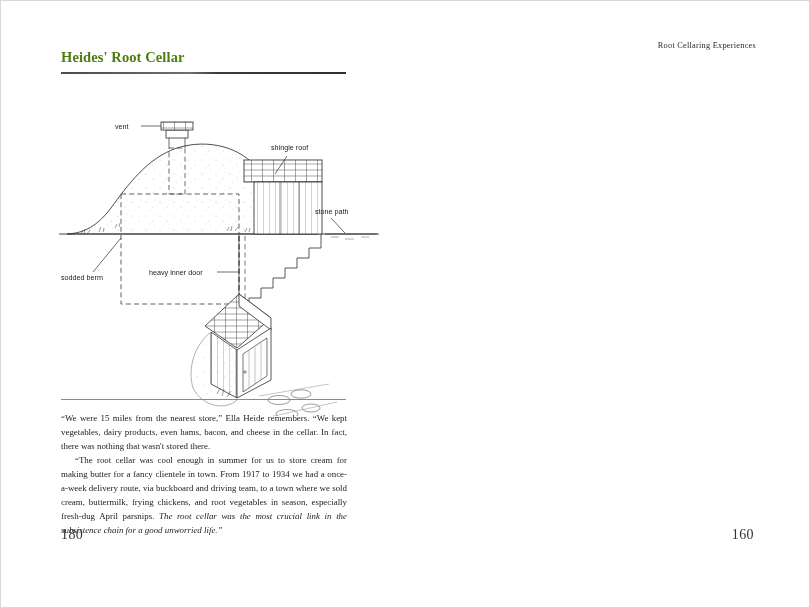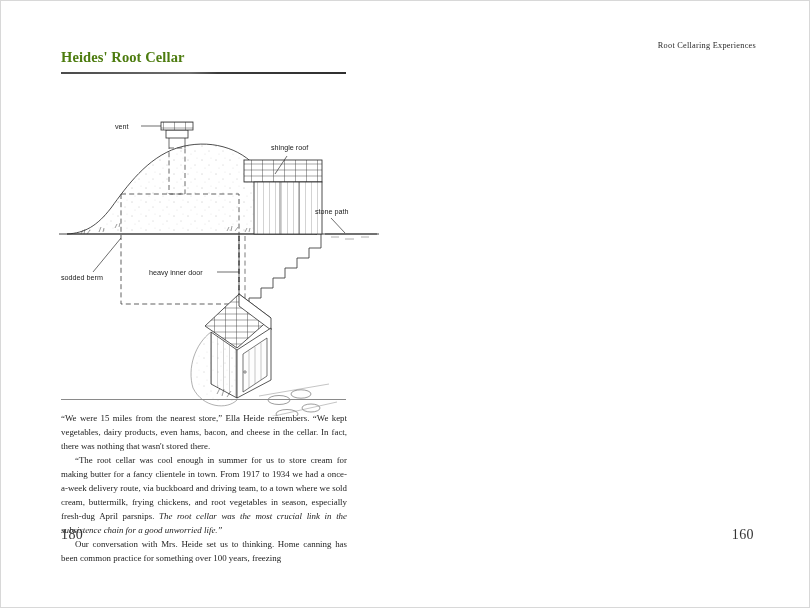--- a/index.html
+++ b/index.html
@@ -246,21 +246,20 @@
           </g>
         </g>
       </svg>
     </div>
 
     <div class="fig-caption-rule"></div>
 
     <div class="col col-left">
       <p class="noindent">“We were 15 miles from the nearest store,” Ella Heide remembers. “We kept vegetables, dairy products, even hams, bacon, and cheese in the cellar. In fact, there was nothing that wasn't stored there.</p>
       <p><span>“The root cellar was cool enough in summer for us to store cream for making butter for a fancy clientele in town. From 1917 to 1934 we had a once-a-week delivery route, via buckboard and driving team, to a town where we sold cream, buttermilk, frying chickens, and root vegetables in season, especially fresh-dug April parsnips. </span><i>The root cellar was the most crucial link in the subsistence chain for a good unworried life.”</i></p>
-      <p>Our conversation with Mrs. Heide set us to thinking. Home canning has been common practice for something over 100 years, freezing</p>
     </div>
 
     <div class="folio folio-left">180</div>
   </div>
 
   <div class="page page-right">
 
     <div class="running-head">Root Cellaring Experiences</div>
 
     <div class="folio folio-right">160</div>

